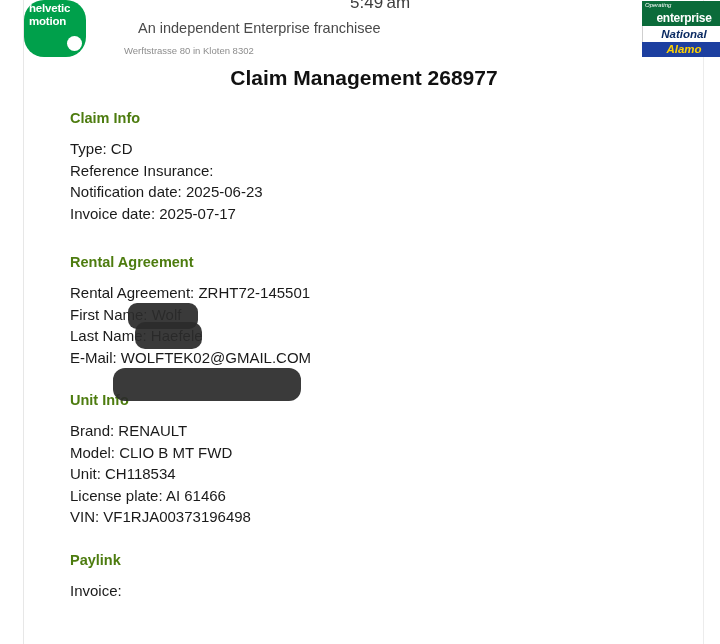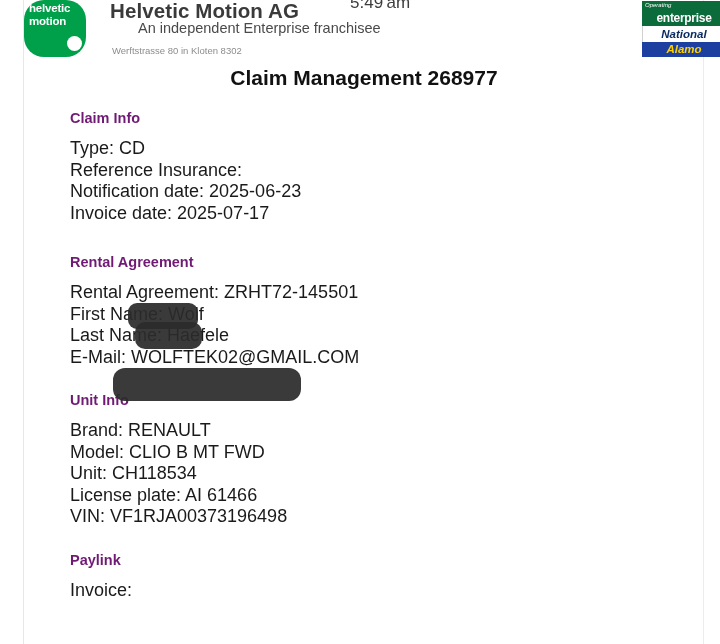--- a/index.html
+++ b/index.html
@@ -91,21 +91,21 @@
   .company-sub {
     position: absolute;
     left: 86px;
     top: 20px;
     font-size: 14.5px;
     color: #4a4a4a;
     margin-left: 28px;
   }
   .company-addr {
     position: absolute;
-    left: 88px;
+    left: 100px;
     top: 45px;
     font-size: 9.5px;
     color: #8d8d8d;
   }
   .clock {
     position: absolute;
     left: 326px;
     top: -7px;
     font-size: 17px;
     color: #3d3d3d;
@@ -195,25 +195,25 @@
     left: 70px;
     top: 110px;
     width: 600px;
   }
   .section {
     margin-bottom: 0px;
   }
   .section-title {
     font-size: 14.5px;
     font-weight: bold;
-    color: #701a75;
+    color: #4d7c0f;
     margin: 0 0 12px 0;
   }
   .line {
-    font-size: 18px;
+    font-size: 15px;
     color: #1a1a1a;
     line-height: 21.5px;
     white-space: nowrap;
   }
   .spacer-lg { height: 30px; }
   .spacer-md { height: 24px; }
 
   
   .redaction {
     position: absolute;
@@ -251,21 +251,20 @@
   <div class="page-right-edge"></div>
 
   <div class="header">
 
     <div class="logo-box">
       <div class="logo-text">helvetic
 motion</div>
       <div class="logo-dot"></div>
     </div>
 
-    <div class="company-name">Helvetic Motion AG</div>
     <div class="company-sub">An independent Enterprise franchisee</div>
     <div class="company-addr">Werftstrasse 80 in Kloten 8302</div>
 
     <div class="clock">5:49 am</div>
 
     <div class="brandblock">
       <div class="brand-operating">Operating</div>
       <div class="brand-ent">enterprise</div>
       <div class="brand-nat">National</div>
       <div class="brand-alamo">Alamo</div>

